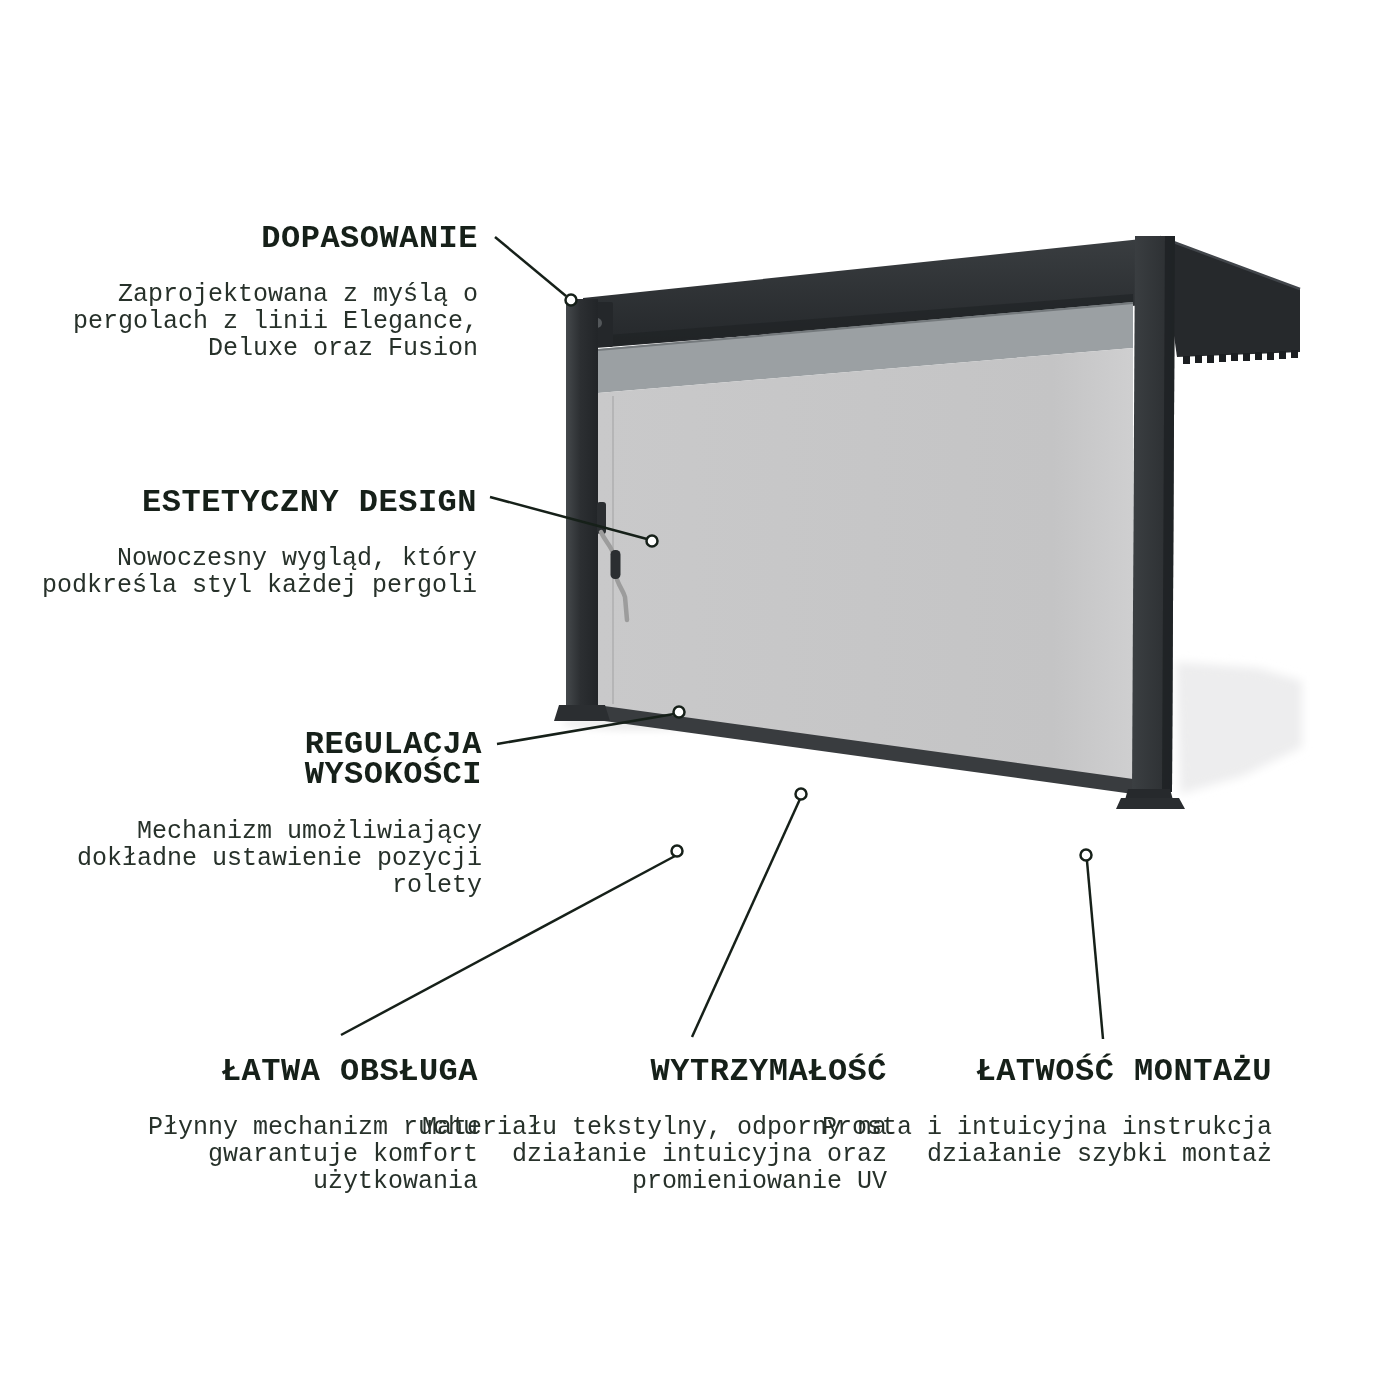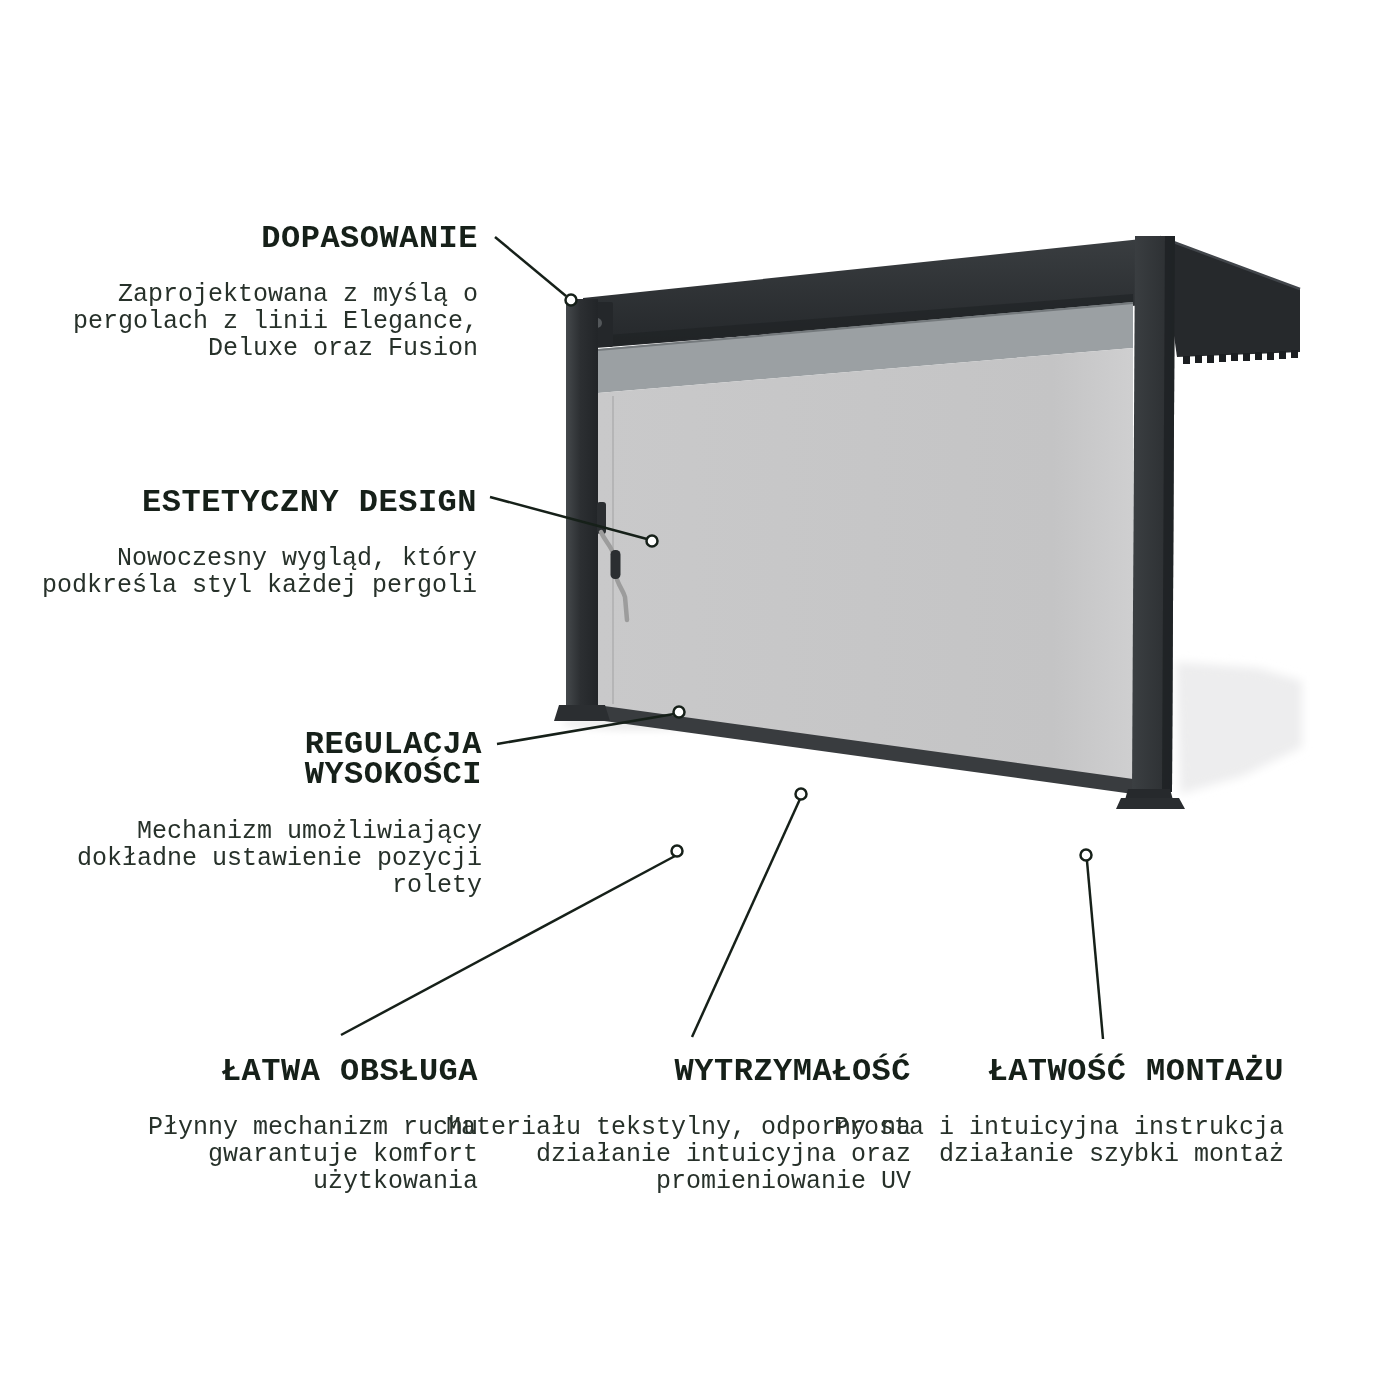--- a/index.html
+++ b/index.html
@@ -37,22 +37,22 @@
     margin:9px 0 0 0;
     font-size:25px;
     font-weight:400;
     line-height:1.08;
     color:var(--c-body-text);
   }
   .f1{top:206px;right:922px;width:480px;}
   .f2{top:470px;right:923px;width:520px;}
   .f3{top:712px;right:918px;width:520px;}
   .f4{top:1039px;right:922px;width:480px;}
-  .f5{top:1039px;right:489px;width:520px;}
-  .f6{top:1039px;right:116px;width:520px;}
+  .f5{top:1039px;right:513px;width:520px;}
+  .f6{top:1039px;right:128px;width:520px;}
   .callout-line{stroke:var(--c-callout);stroke-width:2.5;fill:none;}
   .callout-dot{fill:#ffffff;stroke:var(--c-callout);stroke-width:2.5;}
 </style>
 </head>
 <body>
 
 <div class="canvas">
 
   <svg class="illustration" viewBox="0 0 1400 1400" xmlns="http://www.w3.org/2000/svg">
     <defs>

